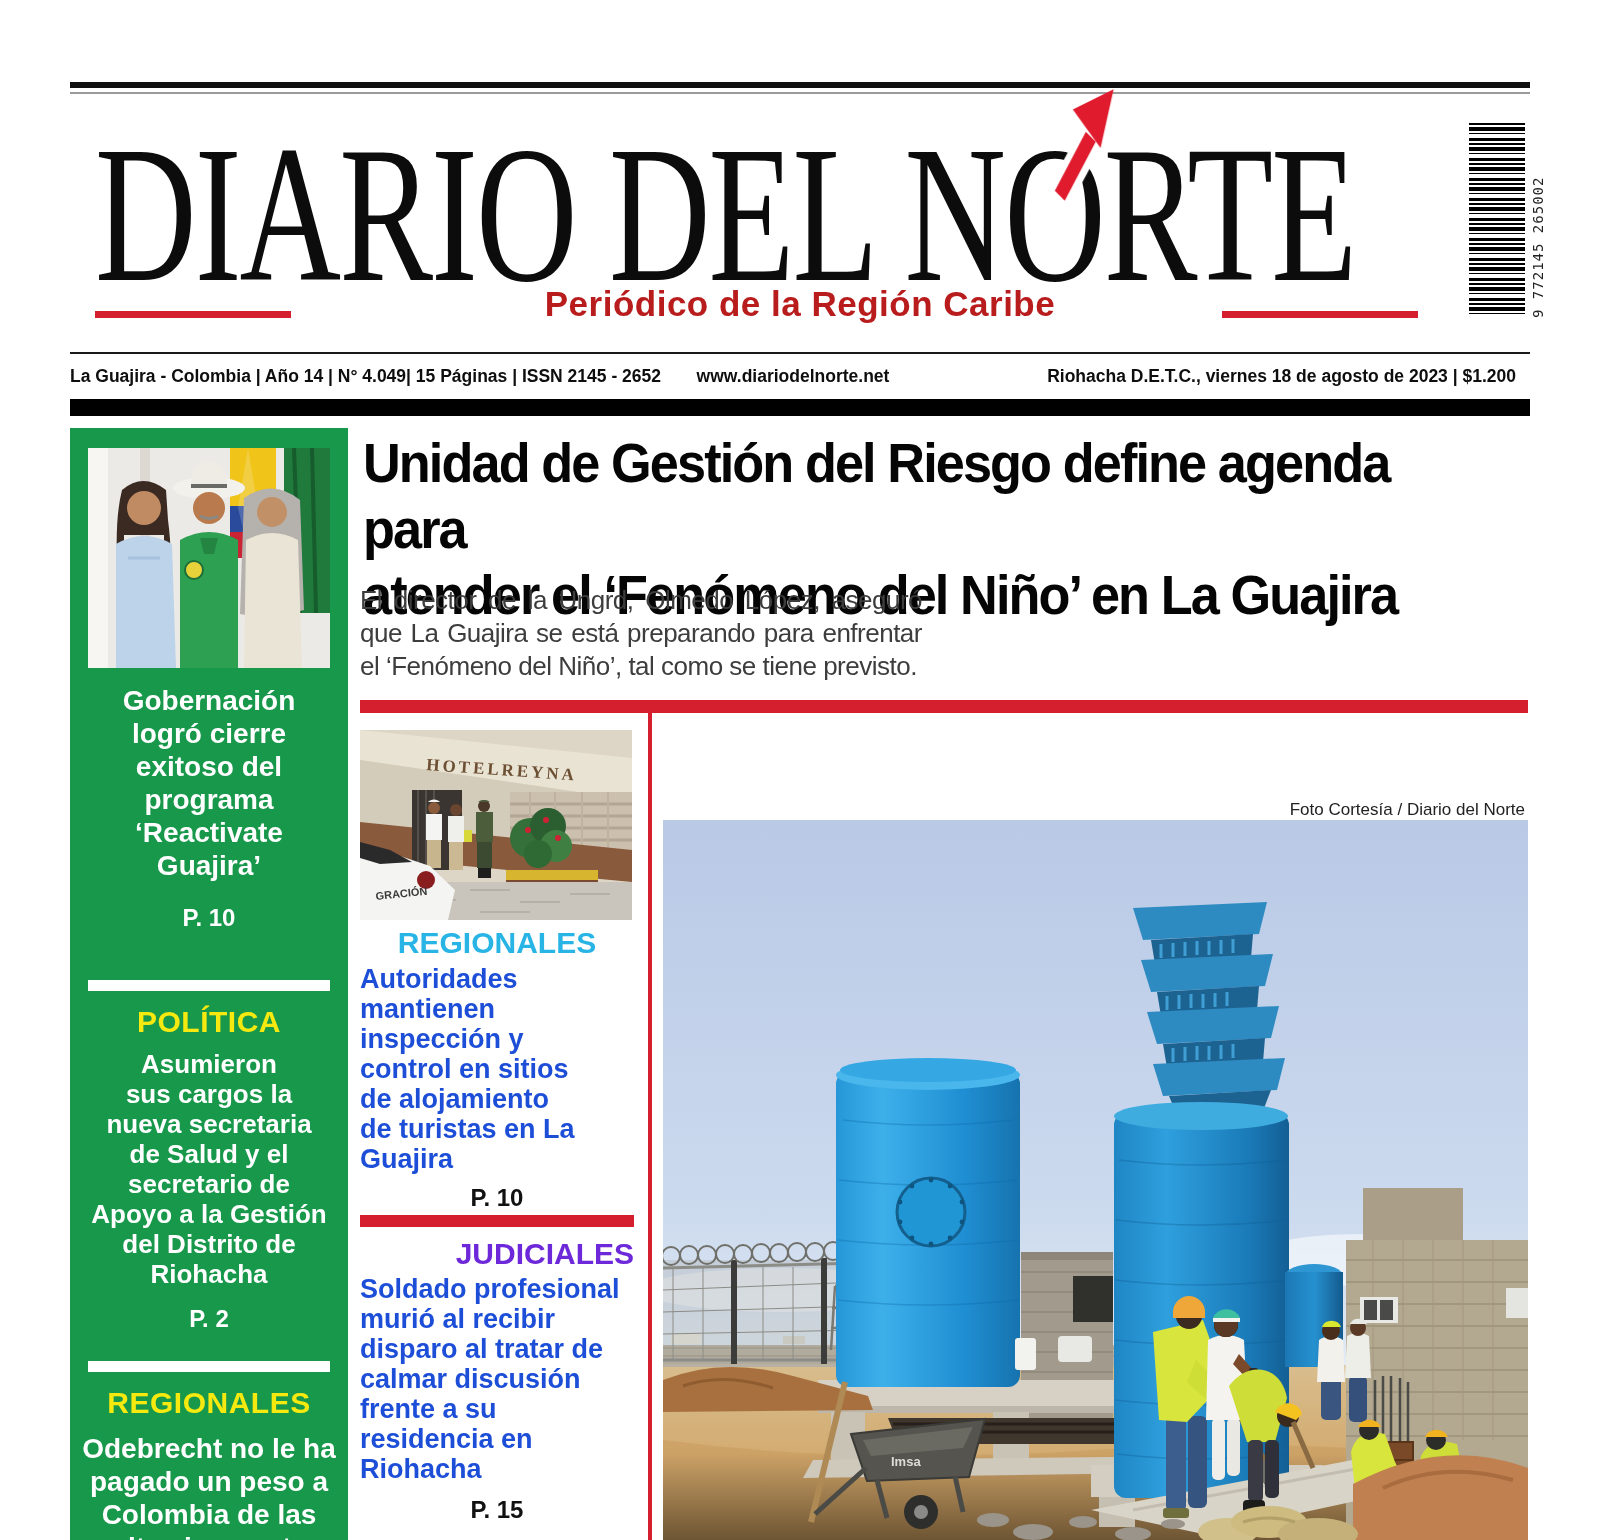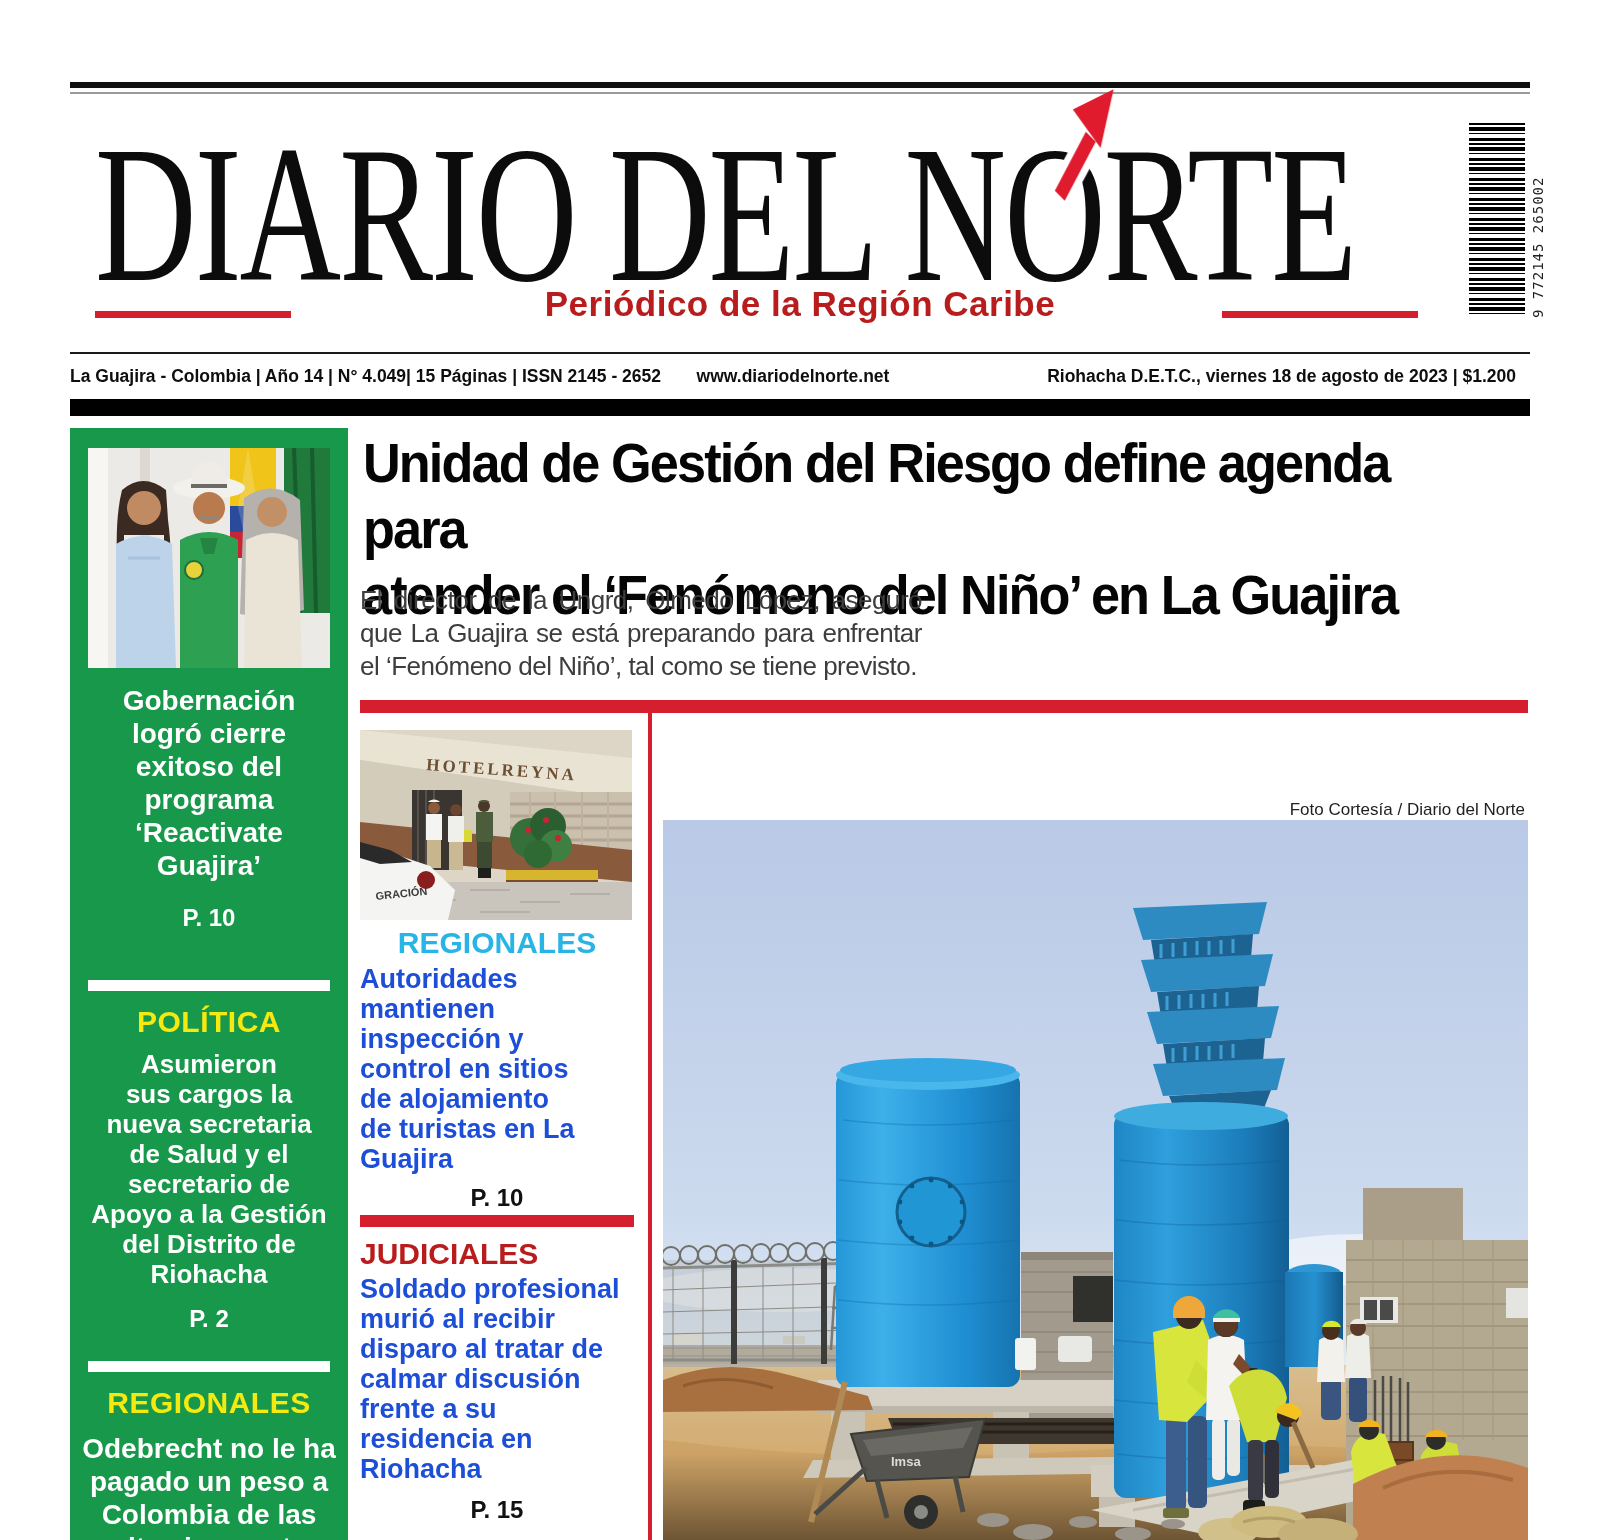--- a/index.html
+++ b/index.html
@@ -57,21 +57,21 @@
   .bar-red-v{left:648px;top:713px;width:4px;height:827px;background:#d51f2e;}
   
   .hotel-photo{left:360px;top:730px;width:272px;height:190px;}
   .mid-col{left:360px;width:274px;}
   .lbl-regionales{top:926px;text-align:center;font-size:30px;font-weight:bold;color:#29b4e6;}
   .story{font-weight:bold;color:#1d4ed8;font-size:27px;line-height:30px;white-space:pre-line;}
   .story-1{top:964px;}
   .pg-center{text-align:center;font-size:24px;font-weight:bold;color:#111;}
   .pg-reg{top:1184px;}
   .bar-red-mid{left:360px;top:1215px;width:274px;height:12px;background:#d51f2e;}
-  .lbl-judiciales{top:1237px;text-align:left;font-size:30px;font-weight:bold;color:#b91c1c;}
+  .lbl-judiciales{top:1237px;text-align:right;font-size:30px;font-weight:bold;color:#6d28d9;}
   .story-2{top:1274px;}
   .pg-jud{top:1496px;}
   
   .agua-h1{left:663px;top:720px;width:865px;text-align:center;font-weight:bold;}
   .agua-h1 .scale{display:inline-block;font-size:63px;letter-spacing:-2px;transform:scaleX(0.96);
       transform-origin:center;color:#050505;}
   .credit{left:663px;top:800px;width:862px;text-align:right;font-size:17px;color:#222;}
   .main-photo{left:663px;top:820px;width:865px;height:720px;}
 </style>
 </head>

